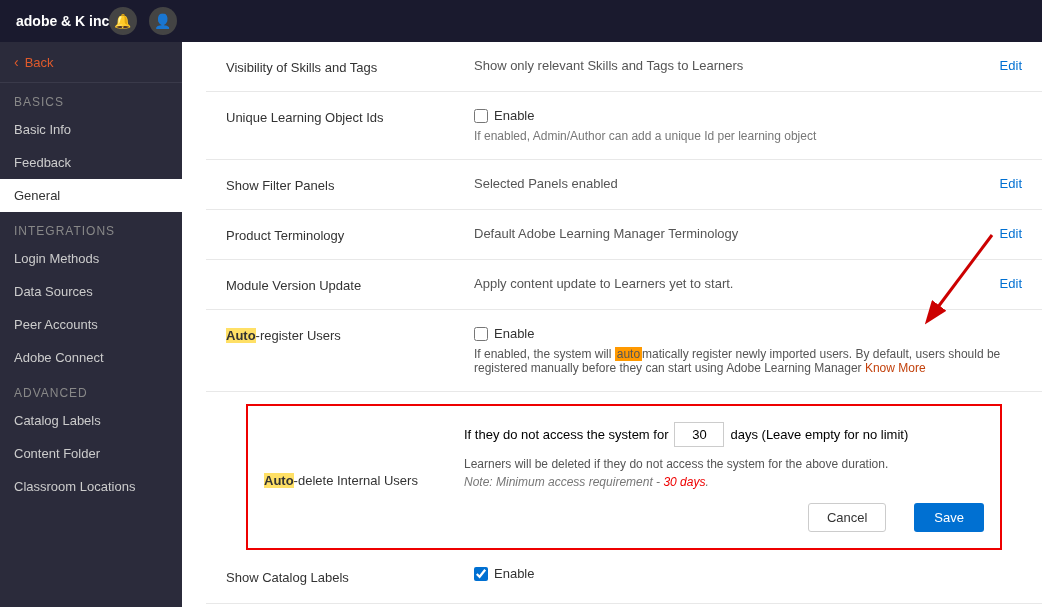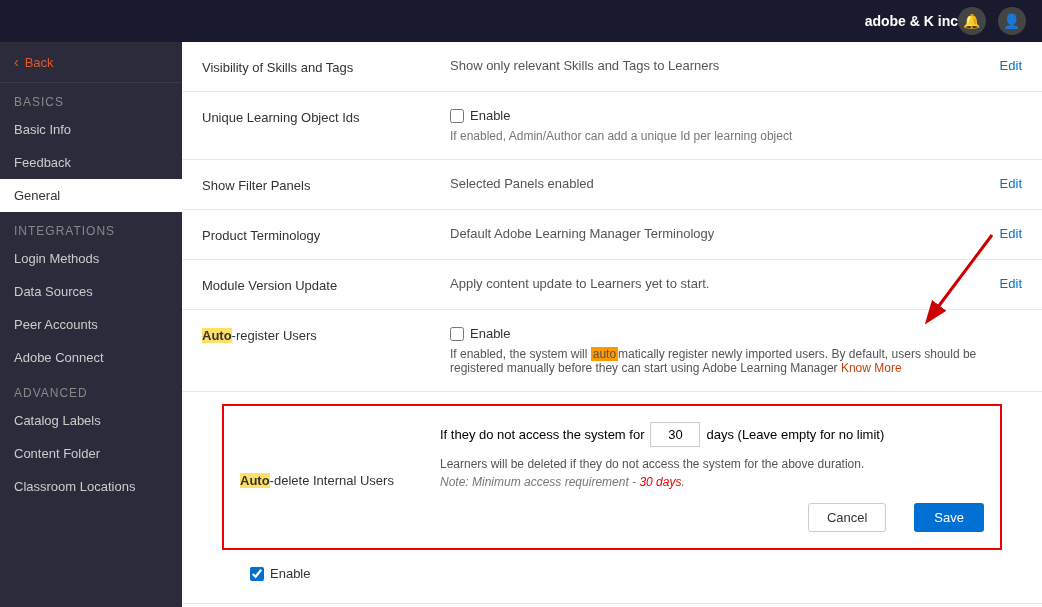--- a/index.html
+++ b/index.html
@@ -3,21 +3,21 @@
   <meta charset="utf-8">
   <style>
     * { margin: 0; padding: 0; box-sizing: border-box; }
     body { font-family: Arial, sans-serif; font-size: 13px; background: #fff; display: flex; flex-direction: column; height: 607px; overflow: hidden; }
 
     .top-bar {
       background: #1a1a2e;
       color: #fff;
       display: flex;
       align-items: center;
-      justify-content: flex-end;
+      justify-content: flex-start;
       padding: 0 16px;
       height: 42px;
       flex-shrink: 0;
     }
     .top-bar-title { font-size: 14px; font-weight: bold; color: #fff; }
     .top-bar-icons { display: flex; align-items: center; gap: 12px; }
     .bell-icon, .user-icon { width: 28px; height: 28px; border-radius: 50%; background: #444; display: flex; align-items: center; justify-content: center; color: #fff; font-size: 14px; cursor: pointer; }
 
     .main-layout { display: flex; flex: 1; overflow: hidden; }
 
@@ -54,20 +54,21 @@
       color: #ccc;
       font-size: 13px;
     }
     .sidebar-item.active { background: #fff; color: #333; font-weight: 500; }
 
     
     .content-area {
       flex: 1;
       overflow-y: auto;
       background: #fff;
+      padding-left: 24px;
     }
 
     .settings-row {
       display: flex;
       align-items: flex-start;
       padding: 16px 20px;
       border-bottom: 1px solid #e8e8e8;
       position: relative;
     }
     .settings-row-label {
@@ -306,20 +307,21 @@
             <div class="auto-delete-buttons">
               <button class="btn-cancel">Cancel</button>
               <button class="btn-save">Save</button>
             </div>
           </div>
         </div>
       </div>
     </div>
 
     <div class="show-catalog-row">
+      <div class="settings-row-label">Show Catalog Labels</div>
       <div class="settings-row-content">
         <div class="checkbox-row">
           <input type="checkbox" class="blue-checkbox" checked="" style="">
           <span class="enable-text">Enable</span>
         </div>
       </div>
     </div>
 
   </div>
 </div>

